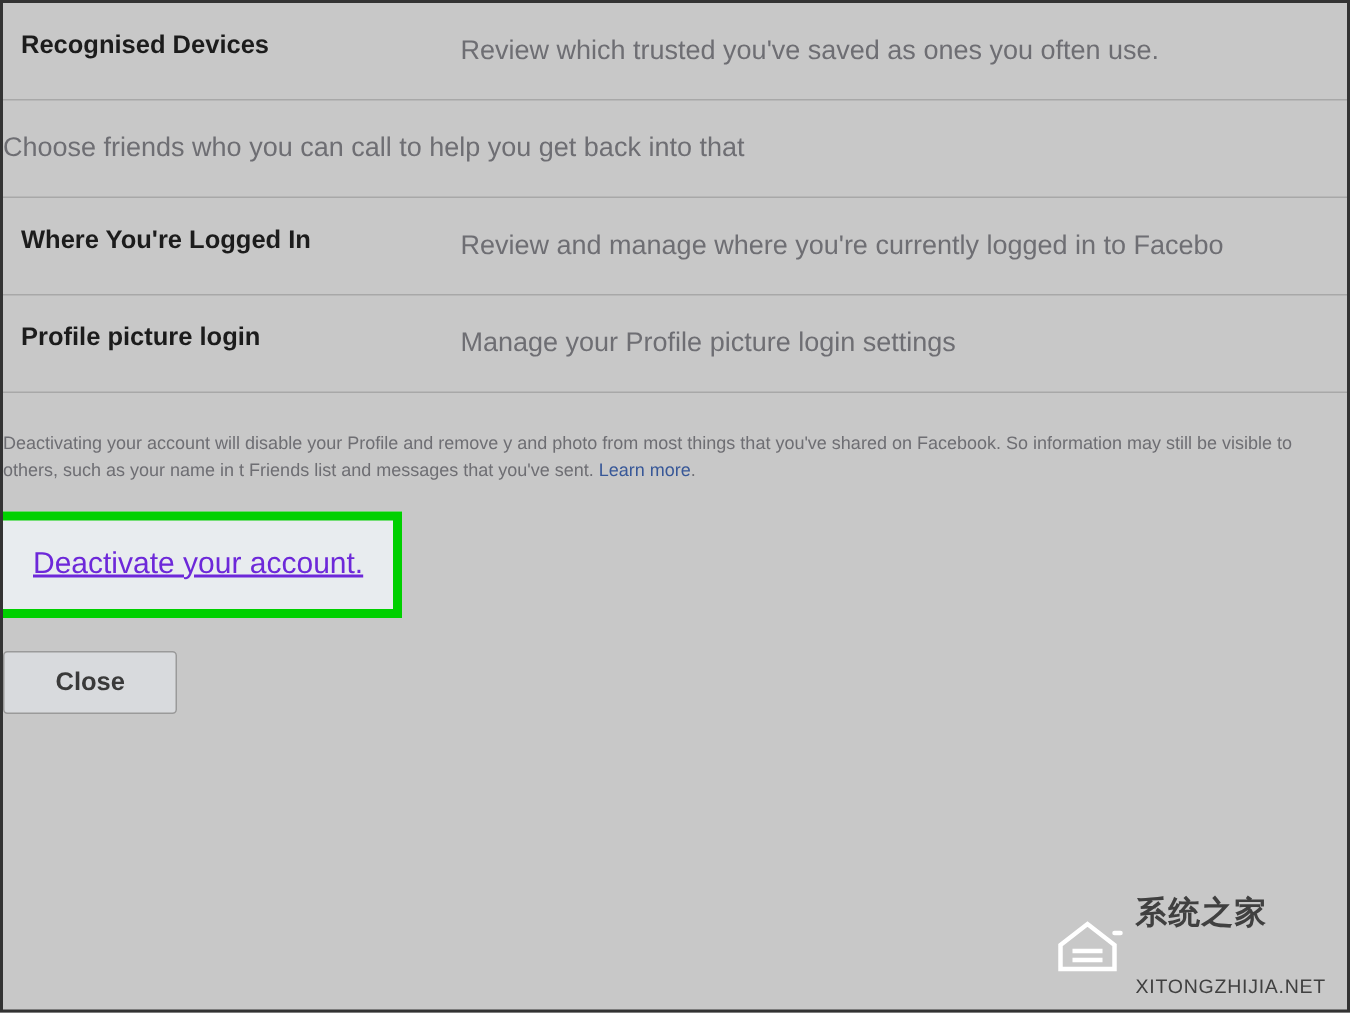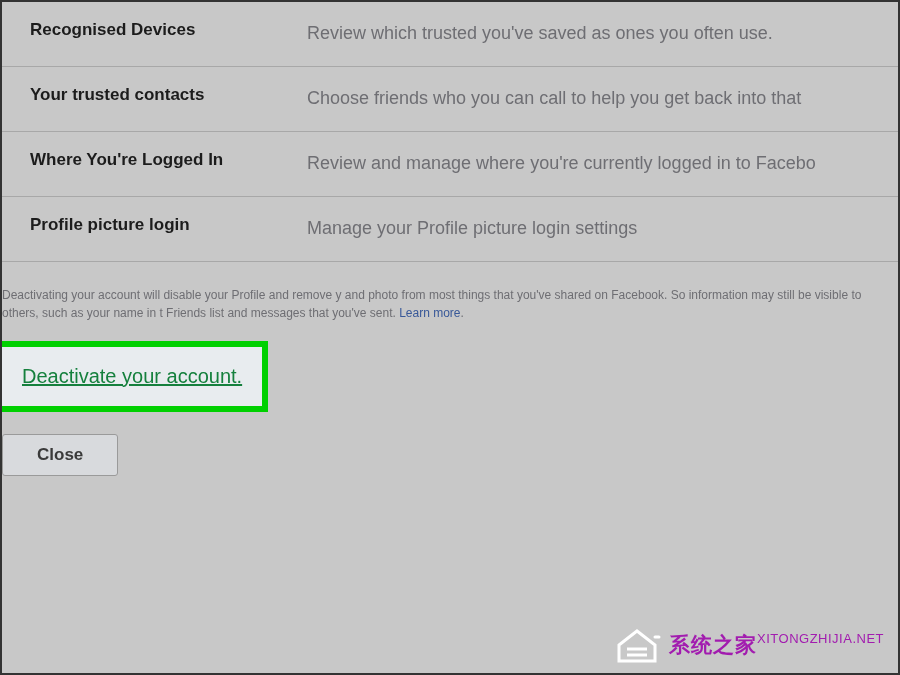--- a/index.html
+++ b/index.html
@@ -23,21 +23,21 @@
       display: flex;
       border-bottom: 1px solid #a8a8a8;
       padding: 18px 0;
       align-items: flex-start;
     }
     .setting-row.no-border {
       border-bottom: none;
     }
     .setting-label {
       width: 305px;
-      padding-left: 28px;
+      padding-left: 12px;
       padding-right: 20px;
       font-weight: bold;
       font-size: 17px;
       color: #1c1c1c;
       flex-shrink: 0;
     }
     .setting-description {
       flex: 1;
       font-size: 18px;
       color: #6e6e73;
@@ -59,21 +59,21 @@
     }
     .highlight-box {
       border: 6px solid #00d000;
       background: #e8ecef;
       padding: 14px 20px;
       display: inline-block;
       margin-bottom: 22px;
       margin-left: -6px;
     }
     .deactivate-link {
-      color: #15803d;
+      color: #6d28d9;
       text-decoration: underline;
       font-size: 20px;
       cursor: pointer;
     }
     .close-button {
       background: #d8dadd;
       border: 1px solid #9a9a9a;
       border-radius: 3px;
       padding: 10px 34px;
       font-size: 17px;
@@ -93,21 +93,23 @@
       display: flex;
       align-items: center;
       gap: 8px;
     }
     .watermark-icon {
       width: 48px;
       height: 40px;
     }
     .watermark-text {
       display: flex;
-      color: #a21caf;
+      flex-direction: column;
+      color: #404040;
+      gap: 28px;
     }
     .watermark-cn {
       font-size: 21px;
       font-weight: bold;
       letter-spacing: 1px;
     }
     .watermark-en {
       font-size: 13px;
       letter-spacing: 0.5px;
     }
@@ -116,21 +118,20 @@
 <body>
 
 <div class="settings-list">
 
   <div class="setting-row">
     <div class="setting-label">Recognised Devices</div>
     <div class="setting-description">Review which trusted you've saved as ones you often use.</div>
   </div>
 
   <div class="setting-row">
-    <div class="setting-label">Your trusted contacts</div>
     <div class="setting-description">Choose friends who you can call to help you get back into that</div>
   </div>
 
   <div class="setting-row">
     <div class="setting-label">Where You're Logged In</div>
     <div class="setting-description">Review and manage where you're currently logged in to Facebo</div>
   </div>
 
   <div class="setting-row">
     <div class="setting-label">Profile picture login</div>

